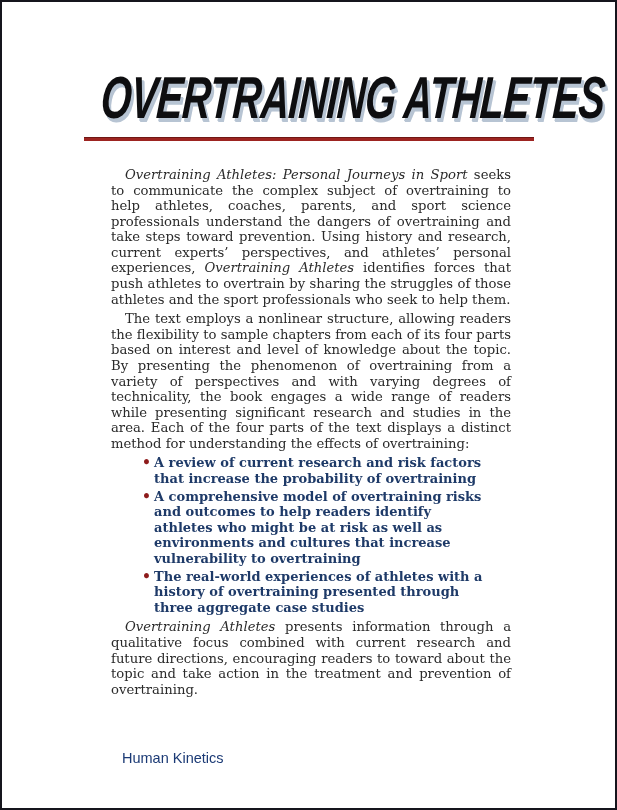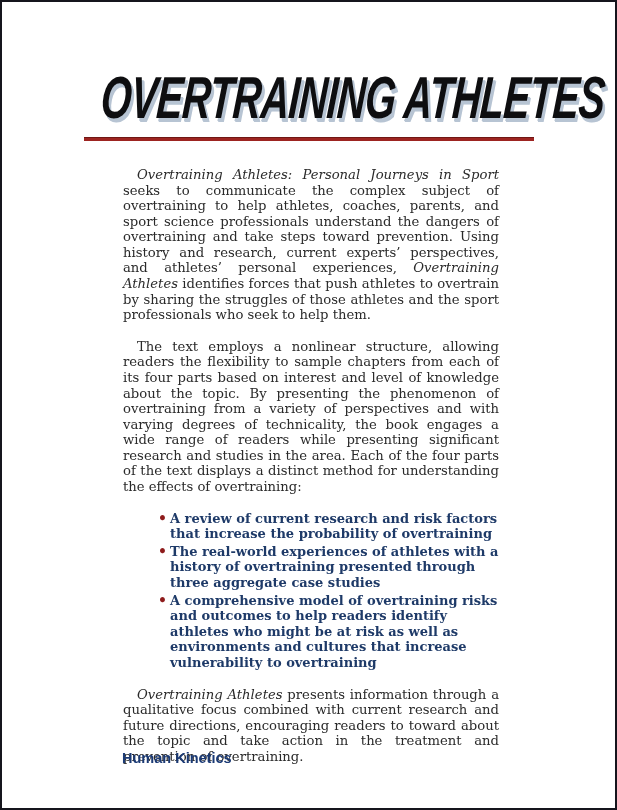--- a/index.html
+++ b/index.html
@@ -48,79 +48,79 @@
   }
   
   .body-copy {
     width: 408px;
     margin: 26px 0 0 105px;
     color: var(--body-text, #2a2a2a);
     font-size: 13.2px;
     line-height: 1.18;
   }
   .body-copy p.para {
-    margin: 16px;
+    margin: 4px;
     text-align: justify;
     text-indent: 14px;
   }
   .body-copy p.para em {
     font-style: italic;
   }
   ul.bullets {
     list-style: none;
     margin: 4px 0 3px 0;
     padding: 0 0 0 47px;
     color: var(--bullet-text, #1e3a68);
     font-weight: bold;
     font-size: 13px;
     line-height: 1.2;
     text-align: left;
   }
   ul.bullets li {
     position: relative;
-    margin: 0 0 2px 16px;
+    margin: 0 0 2px 0;
     max-width: 340px;
   }
   ul.bullets li::before {
     content: "\2022";
     position: absolute;
     left: -12px;
     top: -1px;
     color: var(--bullet-marker, #8e1b1b);
     font-size: 14px;
   }
   
   .publisher {
     position: absolute;
     left: 120px;
     bottom: 42px;
     font-family: "Liberation Sans", sans-serif;
-    font-weight: bold;
+    font-weight: normal;
     font-size: 14.5px;
     color: var(--publisher-blue, #1b3a75);
   }
 </style>
 </head>
 <body>
 
 <div class="page">
 
   <header class="masthead">
     <h1 class="title">OVERTRAINING ATHLETES</h1>
     <div class="red-rule"></div>
   </header>
 
   <main class="body-copy" id="body-copy">
 
   <p class="para"><em>Overtraining Athletes: Personal Journeys in Sport</em><span> seeks to communicate the complex subject of overtraining to help athletes, coaches, parents, and sport science professionals understand the dangers of overtraining and take steps toward prevention. Using history and research, current experts’ perspectives, and athletes’ personal experiences, </span><em>Overtraining Athletes</em><span> identifies forces that push athletes to overtrain by sharing the struggles of those athletes and the sport professionals who seek to help them.</span></p>
       <p class="para"><span>The text employs a nonlinear structure, allowing readers the flexibility to sample chapters from each of its four parts based on interest and level of knowledge about the topic. By presenting the phenomenon of overtraining from a variety of perspectives and with varying degrees of technicality, the book engages a wide range of readers while presenting significant research and studies in the area. Each of the four parts of the text displays a distinct method for understanding the effects of overtraining:</span></p>
       <ul class="bullets">
         <li>A review of current research and risk factors that increase the probability of overtraining</li>
+        <li>A comprehensive model of overtraining risks and outcomes to help readers identify athletes who might be at risk as well as environments and cultures that increase vulnerability to overtraining</li>
         <li>The real-world experiences of athletes with a history of overtraining presented through three aggregate case studies</li>
-        <li>A comprehensive model of overtraining risks and outcomes to help readers identify athletes who might be at risk as well as environments and cultures that increase vulnerability to overtraining</li>
       </ul>
       <p class="para"><em>Overtraining Athletes</em><span> presents information through a qualitative focus combined with current research and future directions, encouraging readers to toward about the topic and take action in the treatment and prevention of overtraining.</span></p>
     </main>
 
   <footer>
     <div class="publisher">Human Kinetics</div>
   </footer>
 
 </div>
 

